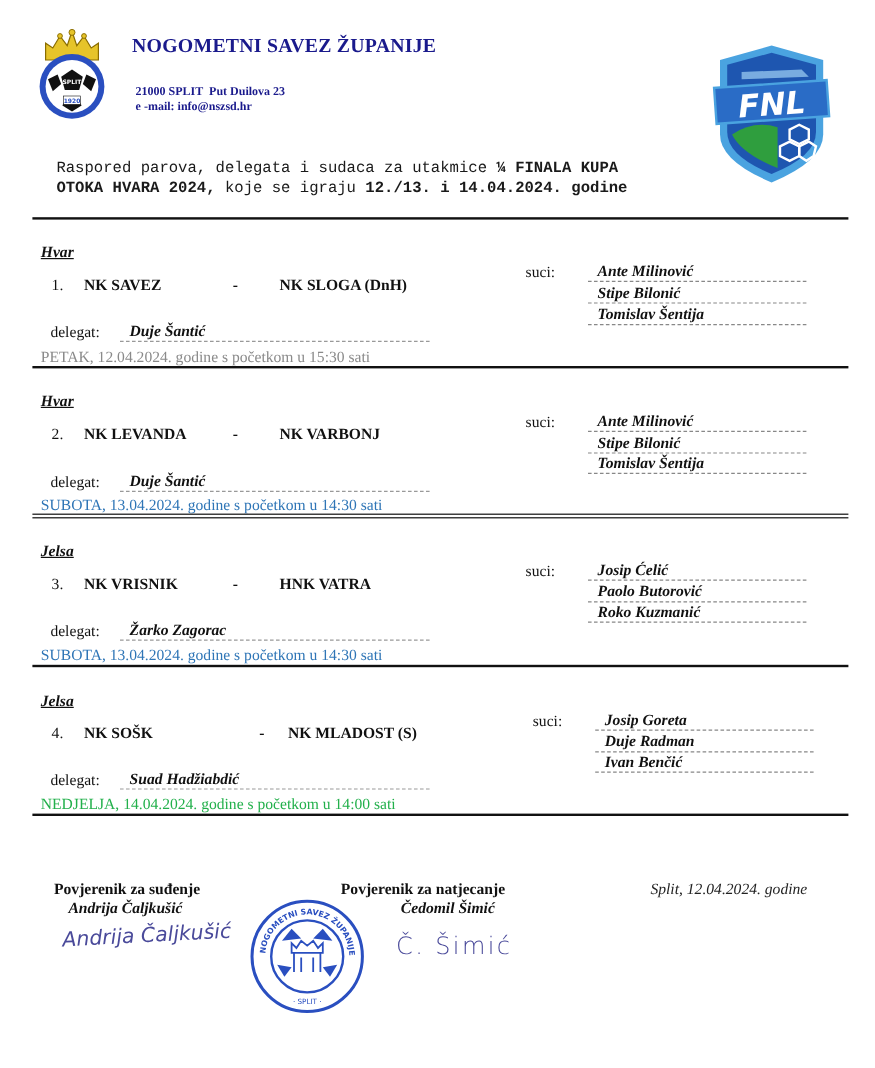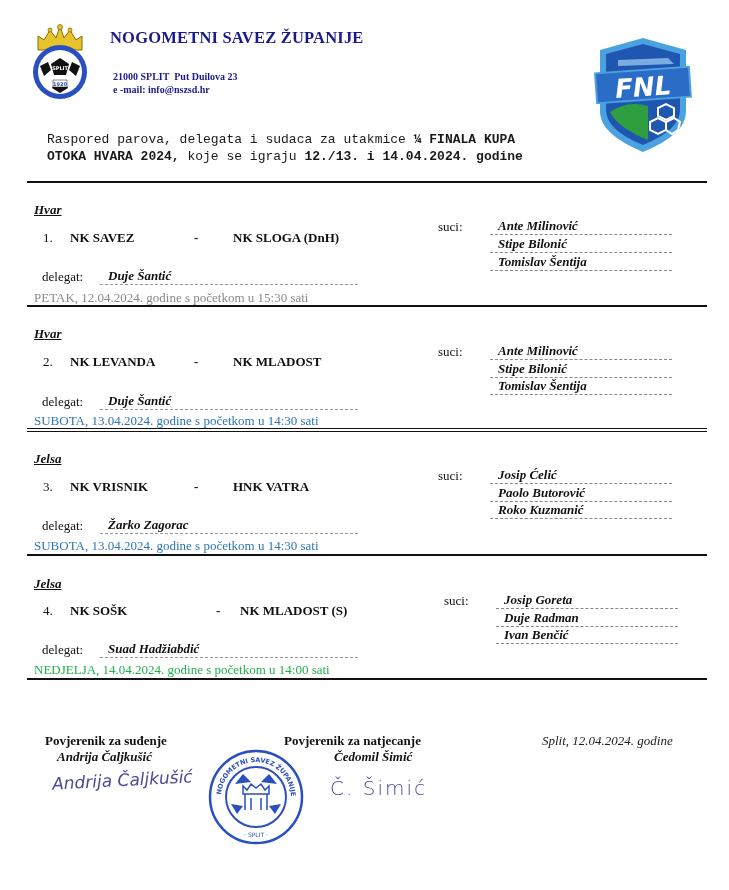--- a/index.html
+++ b/index.html
@@ -107,21 +107,21 @@
   <div class="when" style="top:290px; color:#8a8a8a;">PETAK, 12.04.2024. godine s početkom u 15:30 sati</div>
 </div>
 
 <div class="hr thick" style="top:305px;"></div>
 
 <div>
   <div class="venue" style="top:326px;">Hvar</div>
   <div class="num" style="top:354px;">2.</div>
   <div class="team" style="left:70px; top:354px;">NK LEVANDA</div>
   <div class="dash" style="left:194px; top:354px;">-</div>
-  <div class="team" style="left:233px; top:354px;">NK MLADOST</div>
+  <div class="team" style="left:233px; top:354px;">NK VARBONJ</div>
   <div class="suci-lbl" style="left:438px; top:344px;">suci:</div>
   <div class="ref" style="left:490px; top:343px;">Ante Milinović</div>
   <div class="ref" style="left:490px; top:361px;">Stipe Bilonić</div>
   <div class="ref" style="left:490px; top:378px;">Tomislav Šentija</div>
   <div class="del-lbl" style="top:394px;">delegat:</div>
   <div class="del-val" style="top:393px;">Duje Šantić</div>
   <div class="when" style="top:413px; color:#2e75b6;">SUBOTA, 13.04.2024. godine s početkom u 14:30 sati</div>
 </div>
 
 <div class="hr double" style="top:428px;"></div>

